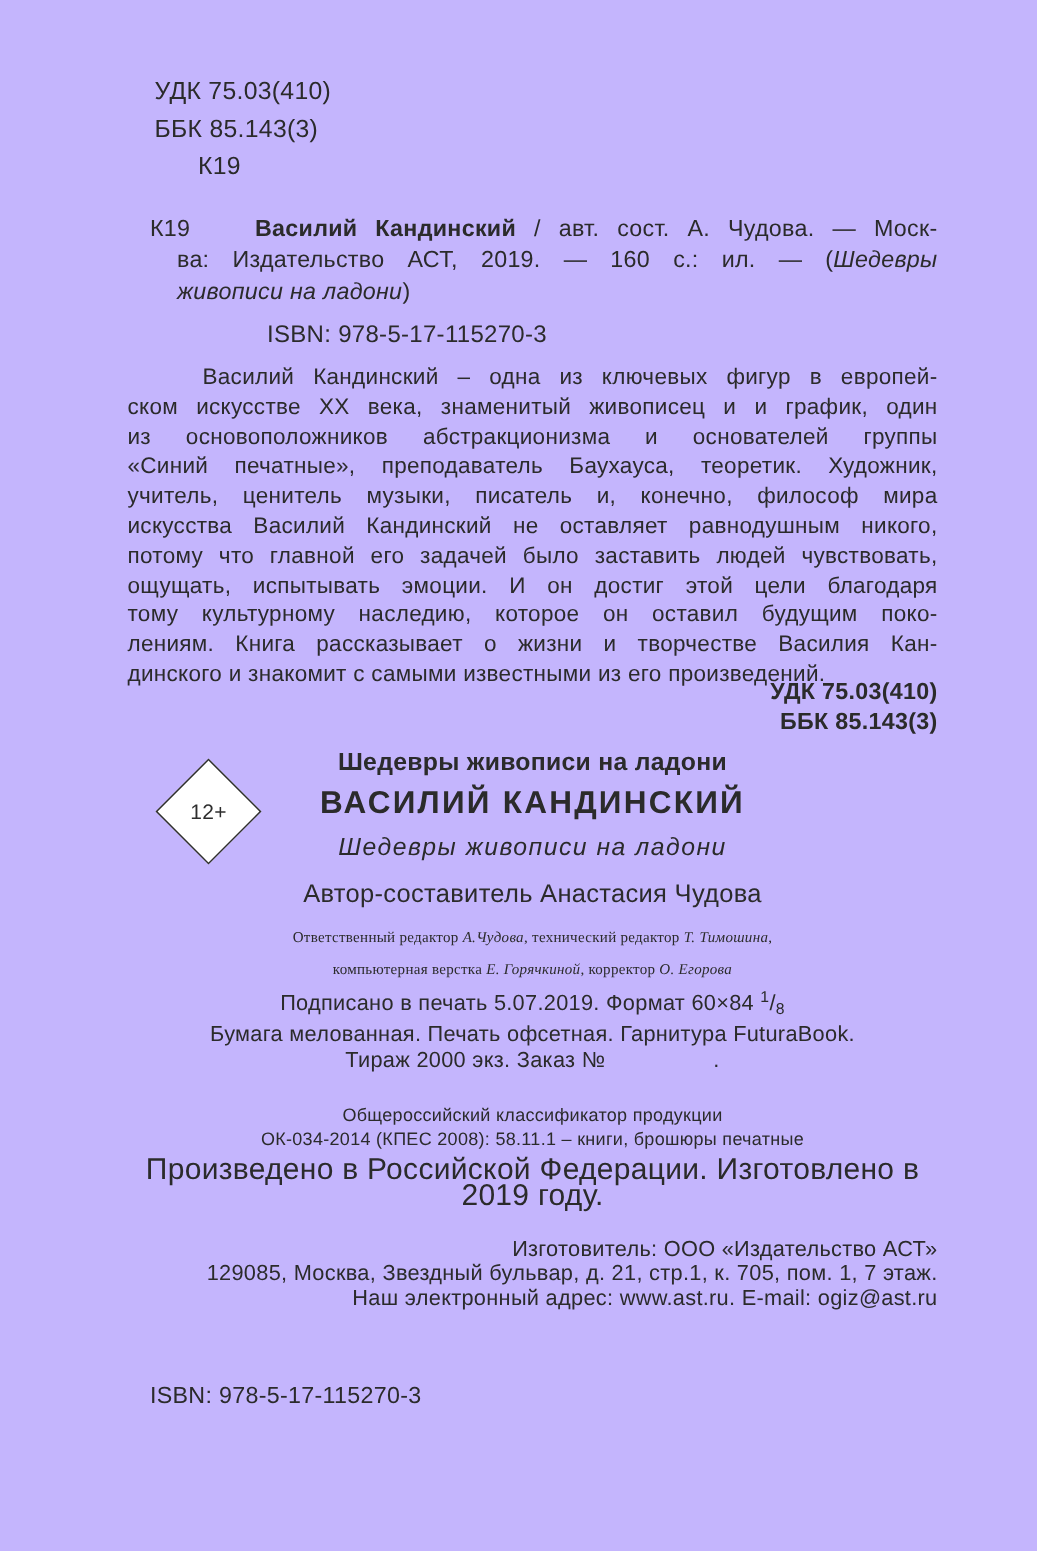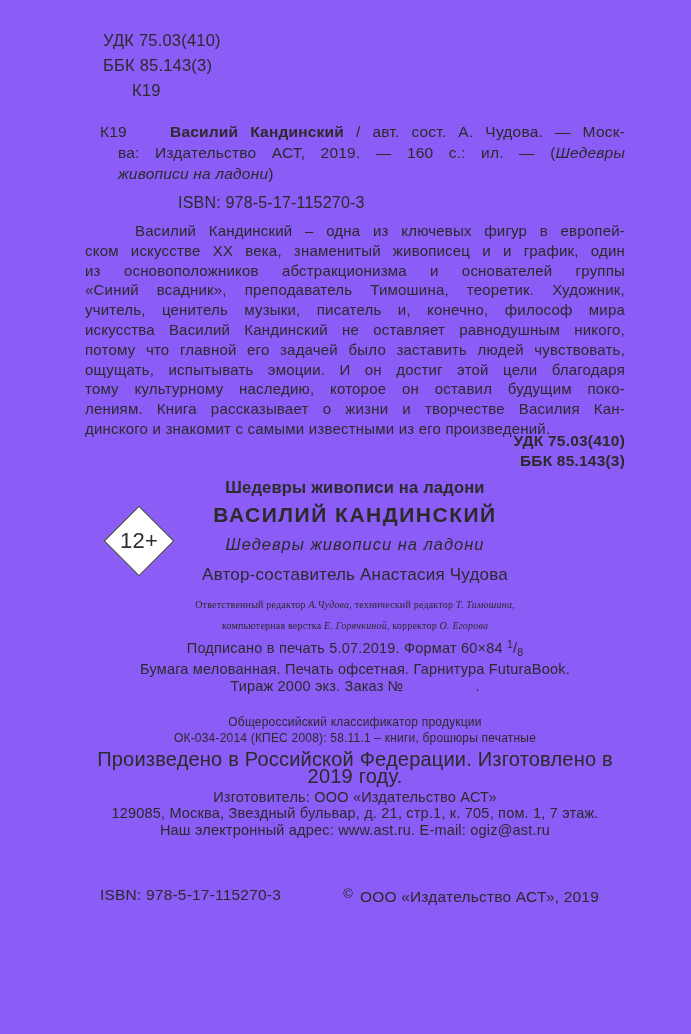--- a/index.html
+++ b/index.html
@@ -1,25 +1,25 @@
 <!DOCTYPE html>
 <html><head>
 <meta charset="utf-8">
 <style>
   * { margin:0; padding:0; box-sizing:border-box; }
   html,body { background:#ffffff; }
   .page {
     position:relative;
     width:691px; height:1034px;
-    background:#8b5cf6;
+    background:#c4b5fd;
     color:#2b2b2b;
     font-family:"Liberation Sans","DejaVu Sans",sans-serif;
     letter-spacing:0.2px;
     overflow:hidden;
-    padding-top:28px;
+    padding-top:49px;
   }
   
   .top-codes { margin-left:103px; font-size:16.5px; line-height:25px; }
   .top-codes .indent { margin-left:29px; }
   
   .entry { position:relative; margin:18px 66px 0 118px; width:507px;
            font-size:15.5px; line-height:21px; }
   .entry-label { position:absolute; left:-18px; top:0; }
   .jline { text-align:justify; text-align-last:justify; white-space:nowrap; }
   .jline-last { text-align:justify; text-align-last:left; white-space:nowrap; }
@@ -41,27 +41,27 @@
                 letter-spacing:1.5px; line-height:26px; }
   .series-italic { margin-top:6px; font-size:16.5px; line-height:20px; letter-spacing:1px; }
   .compiler { margin-top:10px; font-size:17px; line-height:22px; }
   .staff { margin-top:8px; font-size:10px; line-height:21px;font-family:Liberation Serif, serif; }
   .print-info { font-size:14.5px; line-height:17px; }
   .print-info sup { font-size:10.5px; vertical-align:5px; }
   .print-info sub { font-size:10.5px; vertical-align:-3px; }
   .order-gap { display:inline-block; width:72px; }
   .classifier { margin-top:19px; font-size:12px; line-height:16.5px; }
   .produced { margin-top:4px; font-size:20px; line-height:17px; }
-  .manufacturer { margin-top:4px; font-size:14.5px; line-height:16.5px; }
+  .manufacturer { margin-top:19px; font-size:14.5px; line-height:16.5px;text-align:right; }
   
   .age-badge { position:absolute; left:103px; top:505px; width:72px; height:72px; }
   .age-badge-diamond { position:absolute; left:11px; top:11px; width:50px; height:50px;
                        border:1.5px solid #2e2e2e; transform:rotate(45deg); background:#fff; }
   .age-badge-text { position:absolute; inset:0; display:flex; align-items:center;
-                    justify-content:center; font-size:22px; color:#2e2e2e; }
+                    justify-content:center; font-size:14px; color:#2e2e2e; }
   
   .footer { margin-top:48px; display:flex; justify-content:space-between;
             padding:0 92px 0 100px; font-size:15.5px; }
   .copy-sym { font-size:13px; vertical-align:4px; margin-right:7px; }
 </style>
 </head>
 <body>
 
 <div class="page">
 
@@ -77,21 +77,21 @@
     <div class="jline"><span>ва: Издательство АСТ, 2019. — 160 с.: ил. — (</span><i>Шедевры</i></div>
     <div><i>живописи на ладони</i><span>)</span></div>
   </div>
 
   <div class="entry-isbn">ISBN: 978-5-17-115270-3</div>
 
   <div class="annotation">
     <div class="jline first">Василий Кандинский – одна из ключевых фигур в европей-</div>
     <div class="jline">ском искусстве XX века, знаменитый живописец и и график, один</div>
     <div class="jline">из основоположников абстракционизма и основателей группы</div>
-    <div class="jline">«Синий всадник», преподаватель Тимошина, теоретик. Художник,</div>
+    <div class="jline">«Синий печатные», преподаватель Баухауса, теоретик. Художник,</div>
     <div class="jline">учитель, ценитель музыки, писатель и, конечно, философ мира</div>
     <div class="jline">искусства Василий Кандинский не оставляет равнодушным никого,</div>
     <div class="jline">потому что главной его задачей было заставить людей чувствовать,</div>
     <div class="jline">ощущать, испытывать эмоции. И он достиг этой цели благодаря</div>
     <div class="jline">тому культурному наследию, которое он оставил будущим поко-</div>
     <div class="jline">лениям. Книга рассказывает о жизни и творчестве Василия Кан-</div>
     <div class="jline-last">динского и знакомит с самыми известными из его произведений.</div>
   </div>
 
   <div class="codes-right">
@@ -128,16 +128,15 @@
   <div class="centered produced">Произведено в Российской Федерации. Изготовлено в 2019 году.</div>
 
   <div class="centered manufacturer">
     <div>Изготовитель: ООО «Издательство АСТ»</div>
     <div>129085, Москва, Звездный бульвар, д. 21, стр.1, к. 705, пом. 1, 7 этаж.</div>
     <div>Наш электронный адрес: www.ast.ru. E-mail: ogiz@ast.ru</div>
   </div>
 
   <div class="footer">
     <span>ISBN: 978-5-17-115270-3</span>
-    <span><span class="copy-sym">©</span><span>ООО «Издательство АСТ», 2019</span></span>
   </div>
 
 </div>
 
 </body></html>

